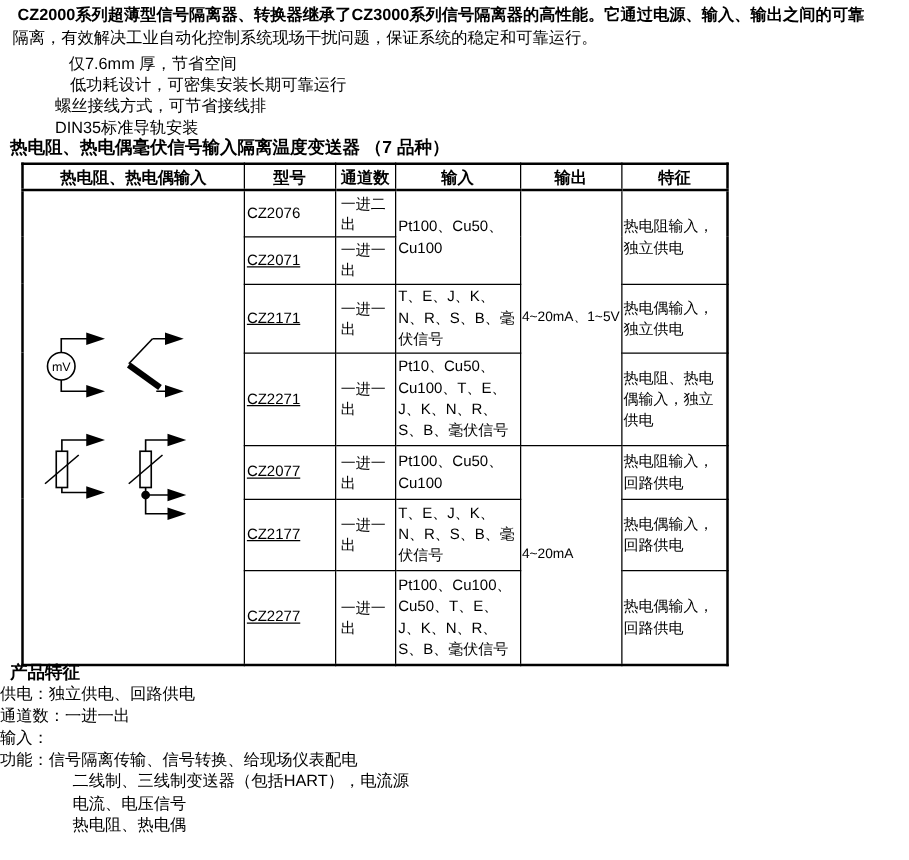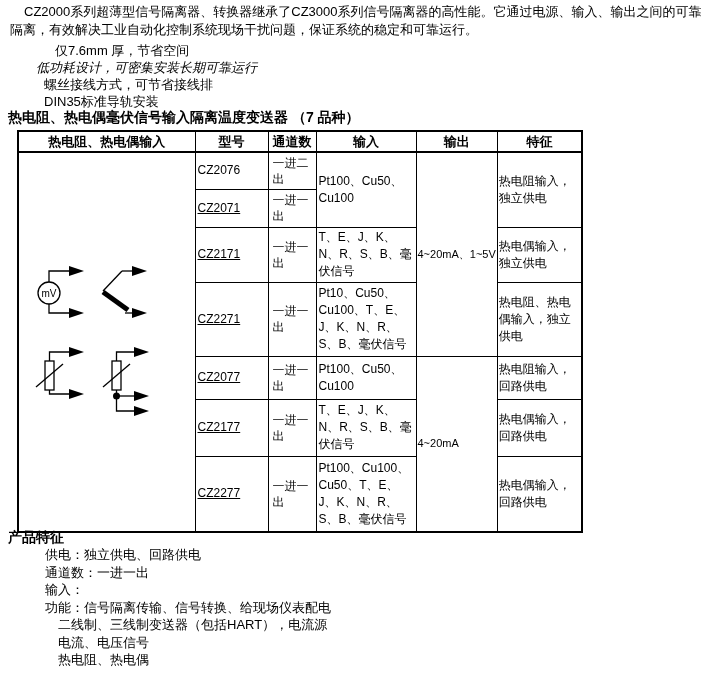--- a/index.html
+++ b/index.html
@@ -21,33 +21,33 @@
      border-bottom:2px solid #000;padding:0 1px;}
   td.diagram-cell{padding:0;vertical-align:middle;text-align:left;}
   td.chan{padding:0 4px;line-height:16px;}
   td.out{padding:0 1px;font-size:11px;white-space:nowrap;margin-left:19px;}
   td.feat{padding:0 1px;margin-left:41px;}
   .u{text-decoration:underline;}
 
   
   #features{position:absolute;left:0;top:546px;}
   #features div{font-size:13px;line-height:17.5px;white-space:nowrap;}
-  .ind1{padding-left:45px;}
+  .ind1{}
   .ind2{padding-left:58px;}
 
   svg text{font-size:10px;font-family:"Liberation Sans","DejaVu Sans",sans-serif;}
 </style>
 </head>
 <body>
 
-<div class="abs txt" style="left:24px;top:4px;">CZ2000系列超薄型信号隔离器、转换器继承了CZ3000系列信号隔离器的高性能。它通过电源、输入、输出之间的可靠</div>
+<div class="abs txt" style="left:14px;top:4px;font-weight:bold;">CZ2000系列超薄型信号隔离器、转换器继承了CZ3000系列信号隔离器的高性能。它通过电源、输入、输出之间的可靠</div>
 <div class="abs txt" style="left:10px;top:22px;">隔离，有效解决工业自动化控制系统现场干扰问题，保证系统的稳定和可靠运行。</div>
 
 <div class="abs txt" style="left:55px;top:43px;">仅7.6mm 厚，节省空间</div>
-<div class="abs txt" style="left:36px;top:60px;font-style:italic;">低功耗设计，可密集安装长期可靠运行</div>
+<div class="abs txt" style="left:56px;top:60px;">低功耗设计，可密集安装长期可靠运行</div>
 <div class="abs txt" style="left:44px;top:77px;">螺丝接线方式，可节省接线排</div>
 <div class="abs txt" style="left:44px;top:94px;">DIN35标准导轨安装</div>
 
 <div class="abs h" style="left:8px;top:109px;">热电阻、热电偶毫伏信号输入隔离温度变送器 （7 品种）</div>
 
 <div id="tbl">
 <table>
   <colgroup>
     <col style="width:177px">
         <col style="width:73px">

